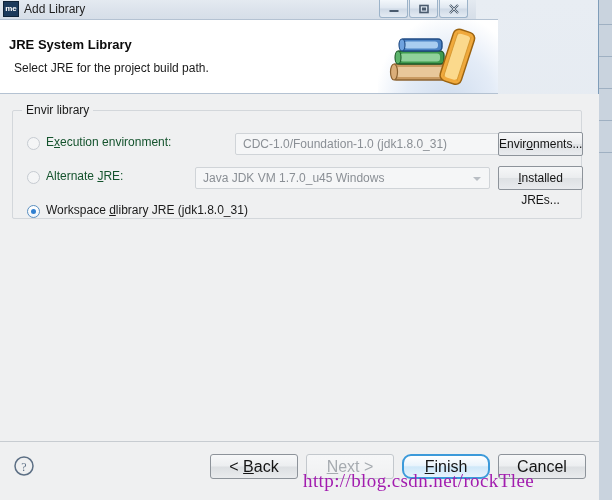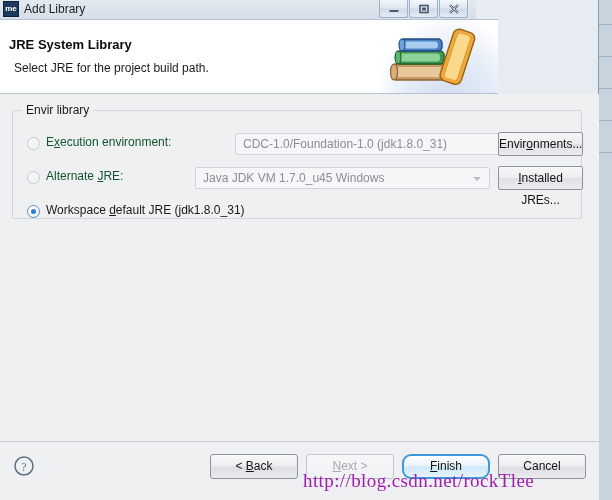--- a/index.html
+++ b/index.html
@@ -285,21 +285,21 @@
 
   .btn {
     position: absolute;
     top: 12px;
     width: 88px;
     height: 25px;
     background: linear-gradient(to bottom, #f7f8f9 0%, #eceef0 48%, #dcdfe2 52%, #e9ebed 100%);
     border: 1px solid #8d939a;
     border-radius: 3px;
     box-sizing: border-box;
-    font-size: 12px;
+    font-size: 16px;
     color: #141414;
     text-align: center;
     line-height: 23px;
     cursor: default;
   }
   .btn.disabled {
     color: #a6abb0;
     border-color: #c3c8cd;
     background: linear-gradient(to bottom, #f6f7f8 0%, #f0f1f2 100%);
   }
@@ -420,21 +420,21 @@
           <div class="radio-label disabled"><span>Alternate </span><span class="mn">J</span><span>RE:</span></div>
           <div class="combo combo-2">
             <div class="combo-text">Java JDK VM 1.7.0_u45 Windows</div>
             <div class="combo-arrow"></div>
           </div>
           <div class="sidebtn"><span></span><span class="mn">I</span><span>nstalled JREs...</span></div>
         </div>
 
         <div class="row row-3">
           <div class="radio checked"></div>
-          <div class="radio-label"><span>Workspace </span><span class="mn">d</span><span>efault JRE (jdk1.8.0_31)</span></div>
+          <div class="radio-label"><span>Workspace </span><span class="mn">d</span><span>library JRE (jdk1.8.0_31)</span></div>
         </div>
 
       </div>
     </div>
 
     <div class="footer">
       <svg class="help-icon" viewBox="0 0 22 22">
         <circle cx="11" cy="11" r="9" fill="none" stroke="#5c6f85" stroke-width="1.5"></circle>
         <text x="11" y="15.5" text-anchor="middle" font-family="Liberation Serif, serif" font-size="12" fill="#5c6f85">?</text>
       </svg>

